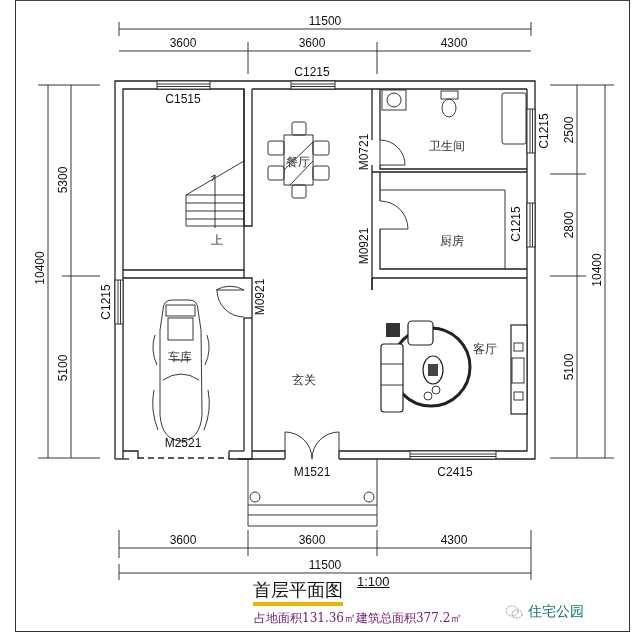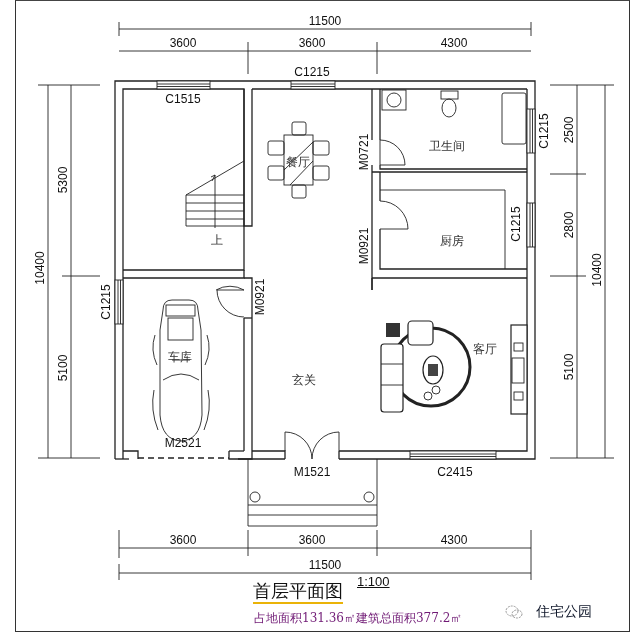--- a/index.html
+++ b/index.html
@@ -5,24 +5,24 @@
   html, body { margin:0; padding:0; background:#ffffff; }
   body { width:640px; height:640px; position:relative; overflow:hidden; font-family:"Liberation Sans", sans-serif; }
   .frame { position:absolute; left:15px; top:0px; width:615px; height:632px; border-left:1px solid #333; border-bottom:1px solid #333; border-top:1px solid #444; border-right:1px solid #333; box-sizing:border-box; }
   svg { position:absolute; left:0; top:0; }
   svg text { font-family:"Liberation Sans", sans-serif; fill:#111; }
   .dim { font-size:12px; }
   .lbl { font-size:12px; }
   .cn { font-family:"DejaVu Sans", sans-serif; font-size:12px; fill:#333; }
   .w { fill:none; stroke:#222; stroke-width:1.3; }
   .thin { fill:none; stroke:#222; stroke-width:0.9; }
-  .title { position:absolute; left:253px; top:580px; font-family:Liberation Serif, serif; font-size:18px; color:#111; border-bottom:2px solid #eab308; line-height:22px; }
+  .title { position:absolute; left:253px; top:580px; font-family:Liberation Mono, monospace; font-size:18px; color:#111; border-bottom:4px solid #eab308; line-height:22px; }
   .scale { position:absolute; left:357px; top:574px; font-family:"Liberation Sans", sans-serif; font-size:13px; color:#111;text-decoration:underline; }
   .area { position:absolute; left:254px; top:610px; font-family:"DejaVu Serif", serif; font-size:12px; color:#701a75; }
-  .wm { position:absolute; left:528px; top:603px; font-family:"DejaVu Sans", sans-serif; font-size:14px; color:#0f172a;margin-left:8px; }
+  .wm { position:absolute; left:528px; top:603px; font-family:"DejaVu Sans", sans-serif; font-size:14px; color:#0f766e; }
   .wm-icon { position:absolute; left:505px; top:604px; width:18px; height:16px; color:#999; font-size:13px; }
 </style>
 </head>
 <body>
 
 <div class="frame"></div>
 
 <svg width="640" height="640" viewBox="0 0 640 640">
 
   <g>

